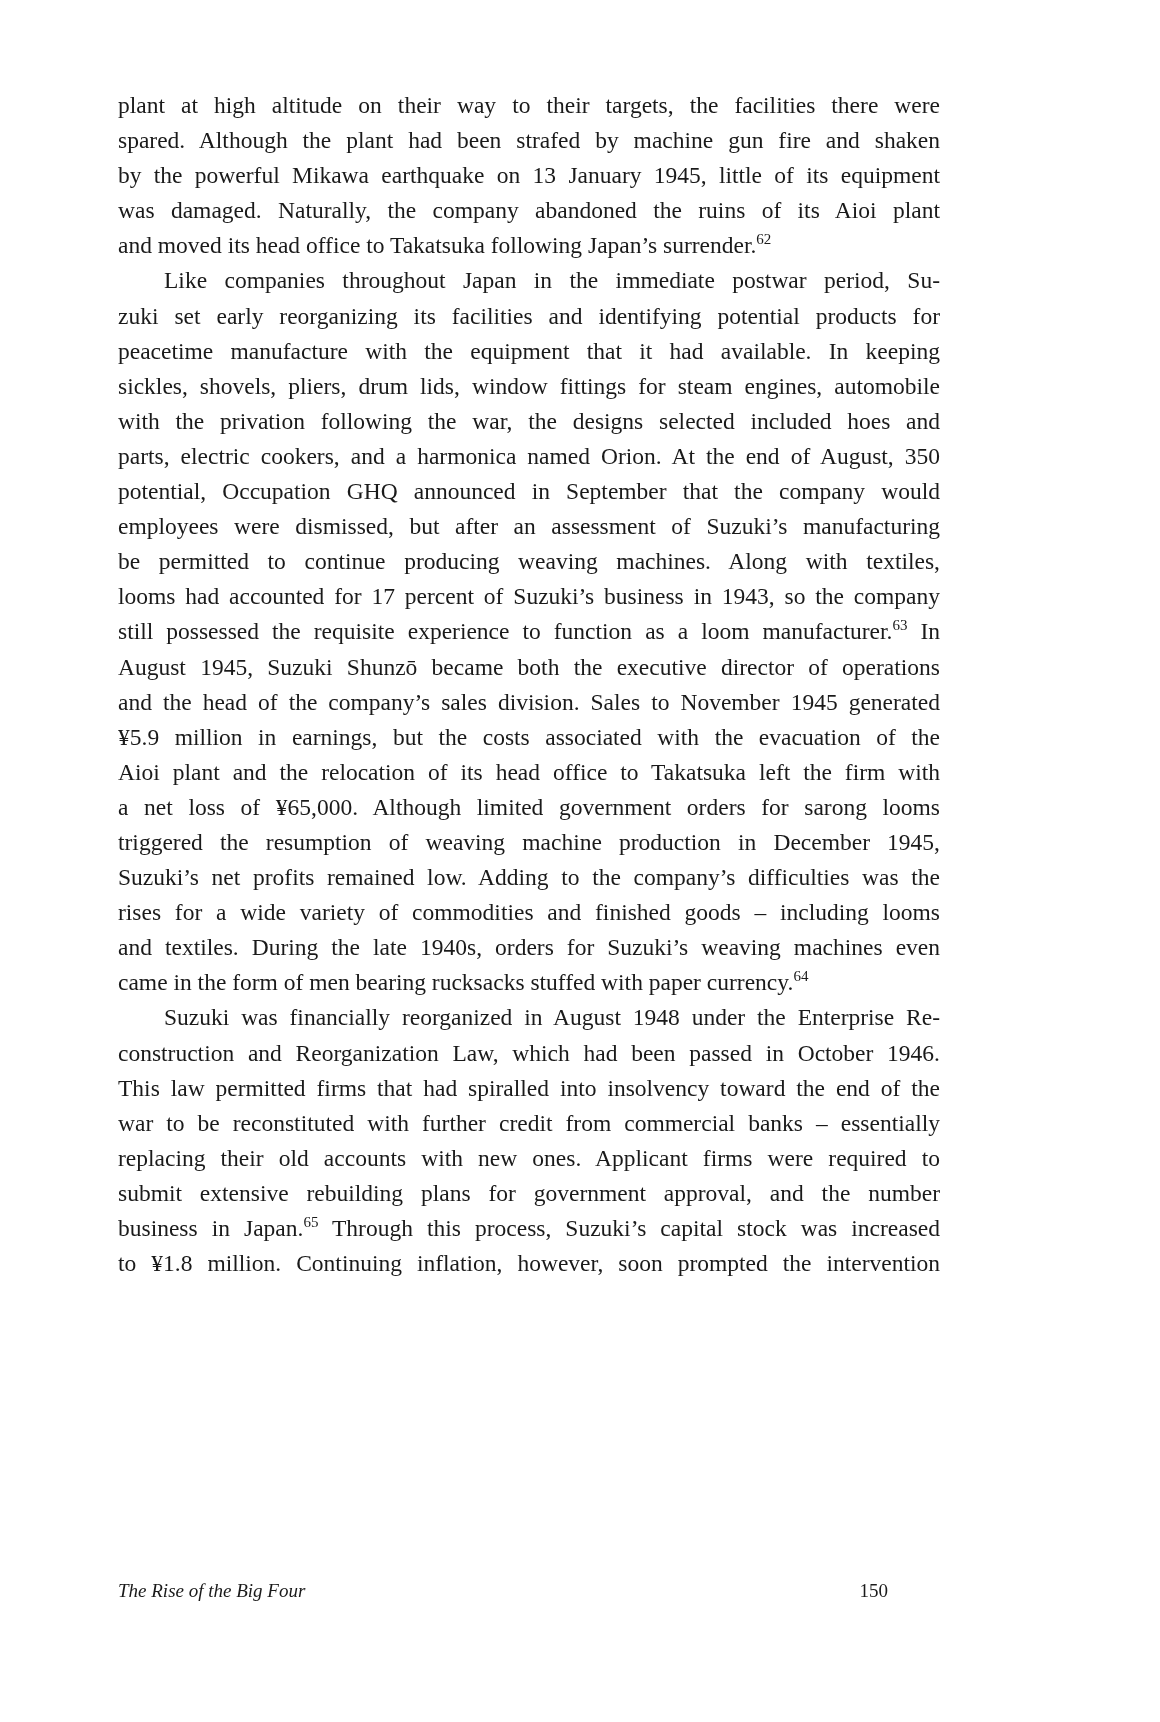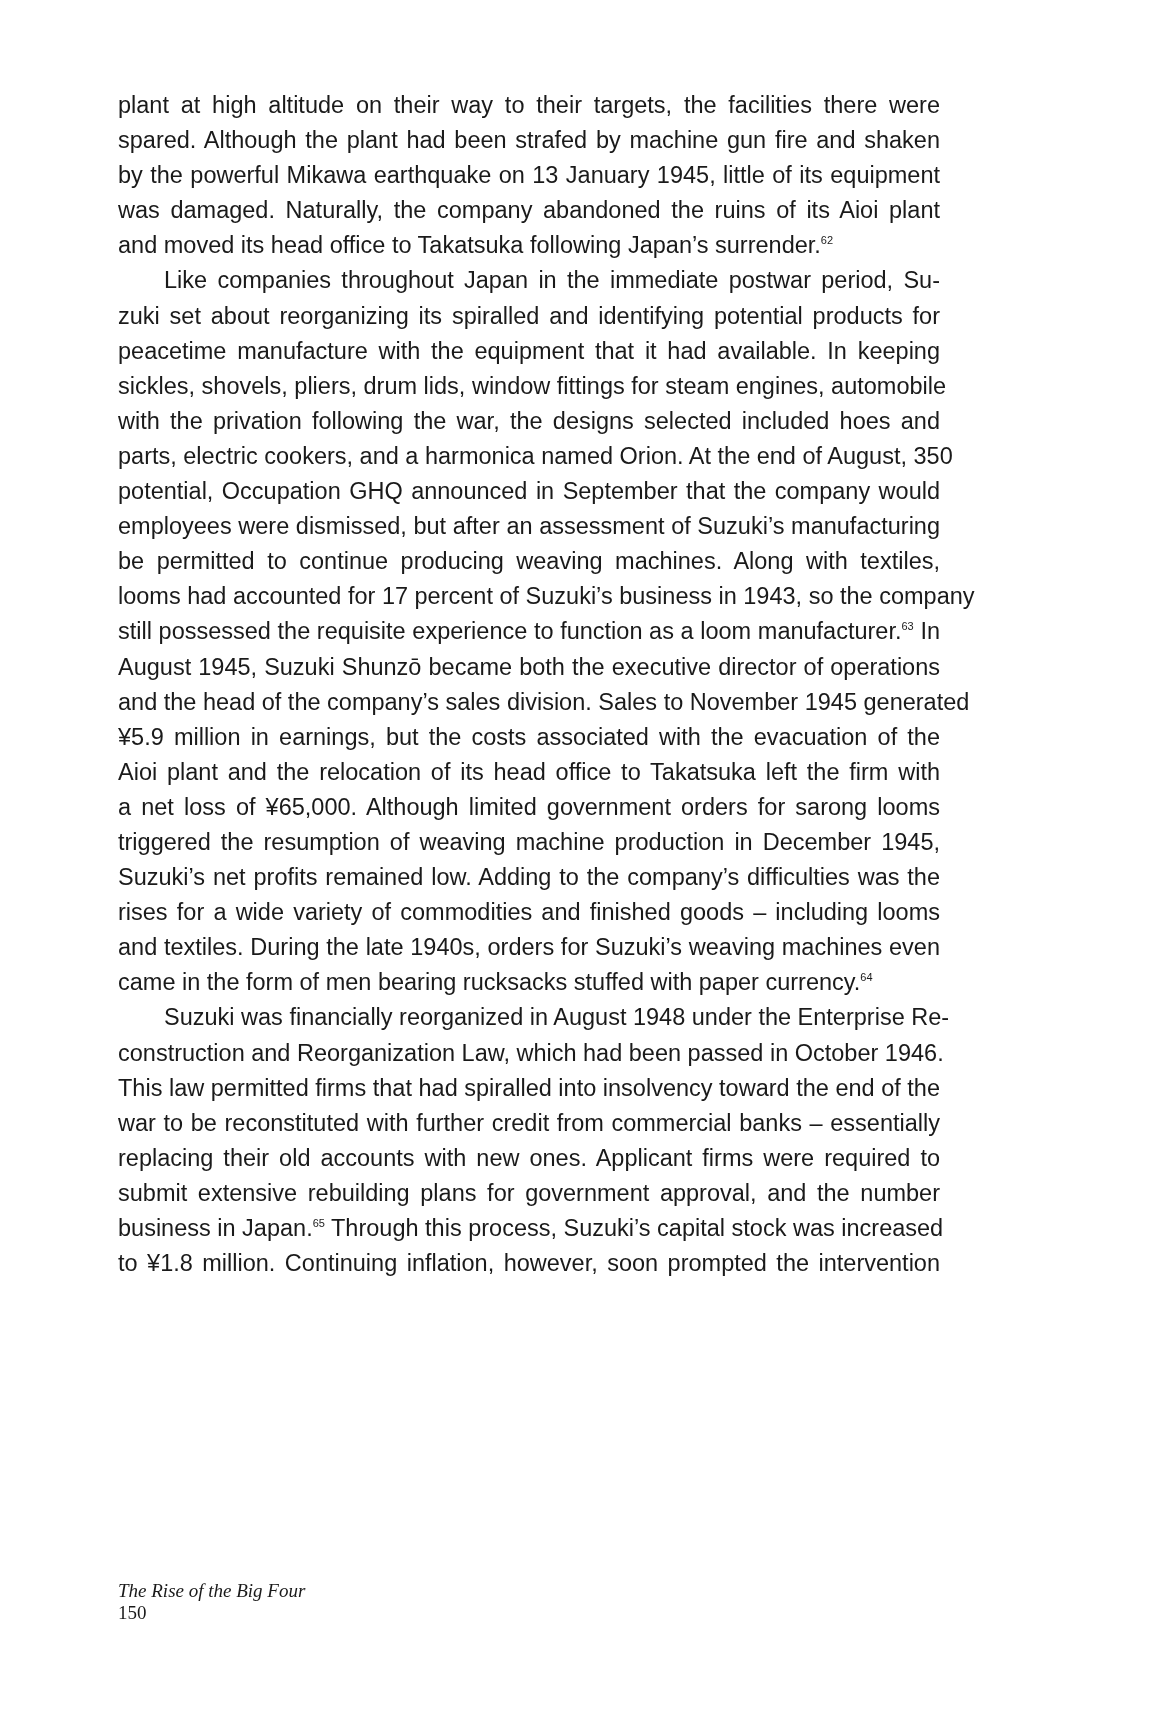--- a/index.html
+++ b/index.html
@@ -1,51 +1,51 @@
 <!DOCTYPE html>
 <html><head>
 <meta charset="utf-8">
 <style>
   html, body { margin:0; padding:0; background:#ffffff; }
   body { width:1160px; height:1722px; position:relative; overflow:hidden; }
   .page { position:absolute; left:118px; top:88px; width:822px; }
   .line {
-    font-family: Liberation Sans, sans-serif;
+    font-family: Liberation Serif, serif;
     font-size: 23.5px;
     line-height: 35.1px;
     color:#1a1a1a;
     white-space: nowrap;
     text-align: justify;
     text-align-last: justify;
     height:35.1px;
   }
   .line.indent { padding-left: 46px; }
   .line.last { text-align-last: left; }
-  sup { font-size: 11px; vertical-align: 9px; line-height:0; }
+  sup { font-size: 15px; vertical-align: 9px; line-height:0; }
   .footer {
     position:absolute; left:118px; top:1580px; width:770px;
     font-family: "Liberation Serif", "DejaVu Serif", serif;
     font-size: 19px; color:#1a1a1a;
-    display:flex; justify-content:space-between;flex-direction:column;
+    display:flex; justify-content:space-between;
   }
   .footer .title { font-style: italic; }
 </style>
 </head>
 <body>
 
 <div class="page">
 
   <div class="line">plant at high altitude on their way to their targets, the facilities there were</div>
   <div class="line">spared. Although the plant had been strafed by machine gun fire and shaken</div>
   <div class="line">by the powerful Mikawa earthquake on 13 January 1945, little of its equipment</div>
   <div class="line">was damaged. Naturally, the company abandoned the ruins of its Aioi plant</div>
   <div class="line last"><span>and moved its head office to Takatsuka following Japan’s surrender.</span><sup>62</sup></div>
 
   <div class="line indent">Like companies throughout Japan in the immediate postwar period, Su-</div>
-  <div class="line">zuki set about reorganizing its spiralled and identifying potential products for</div>
+  <div class="line">zuki set early reorganizing its facilities and identifying potential products for</div>
   <div class="line">peacetime manufacture with the equipment that it had available. In keeping</div>
   <div class="line">sickles, shovels, pliers, drum lids, window fittings for steam engines, automobile</div>
   <div class="line">with the privation following the war, the designs selected included hoes and</div>
   <div class="line">parts, electric cookers, and a harmonica named Orion. At the end of August, 350</div>
   <div class="line">potential, Occupation GHQ announced in September that the company would</div>
   <div class="line">employees were dismissed, but after an assessment of Suzuki’s manufacturing</div>
   <div class="line">be permitted to continue producing weaving machines. Along with textiles,</div>
   <div class="line">looms had accounted for 17 percent of Suzuki’s business in 1943, so the company</div>
   <div class="line"><span>still possessed the requisite experience to function as a loom manufacturer.</span><sup>63</sup> <span>In</span></div>
   <div class="line">August 1945, Suzuki Shunzō became both the executive director of operations</div>

